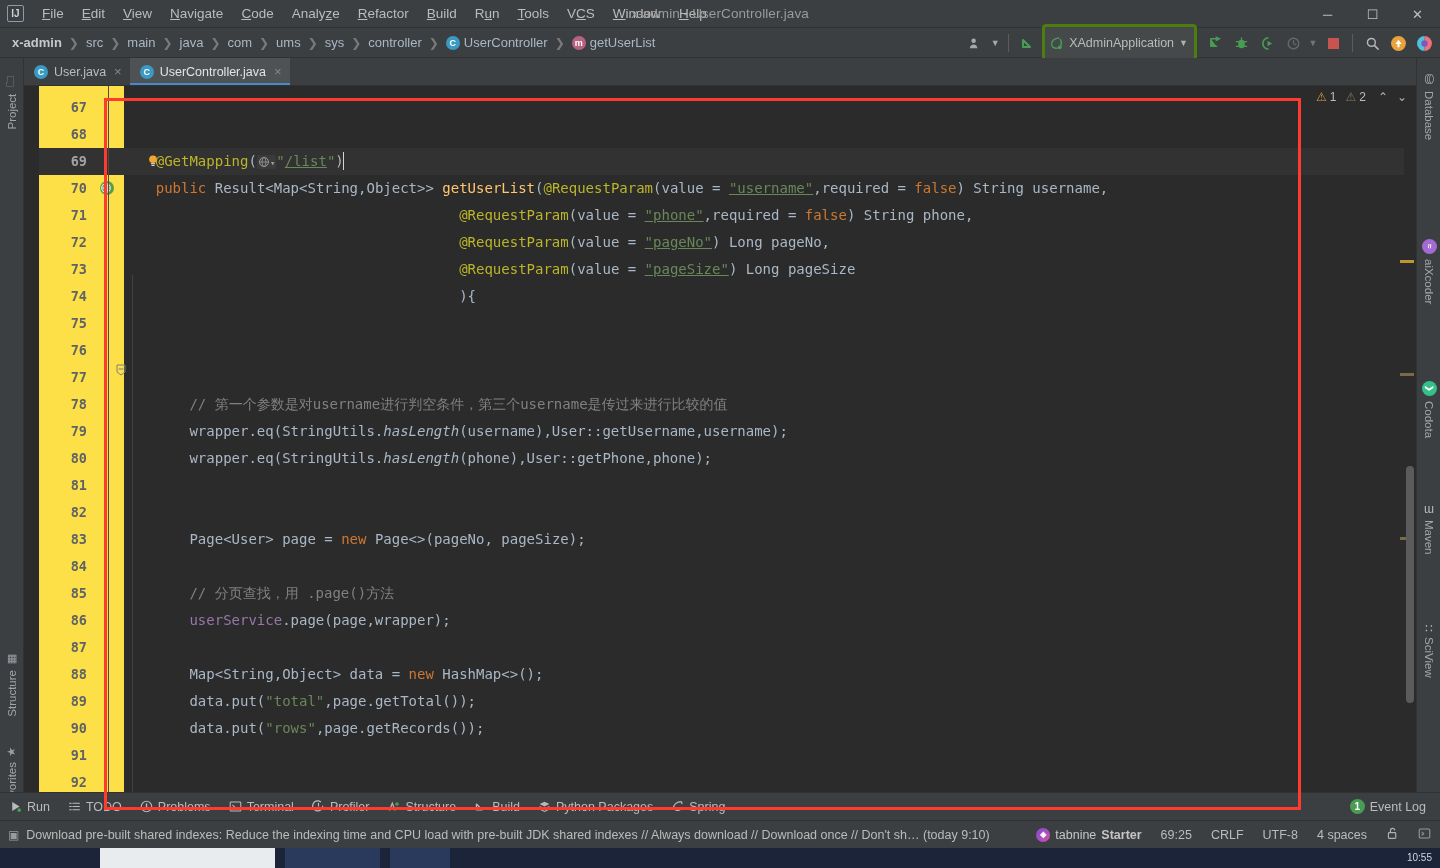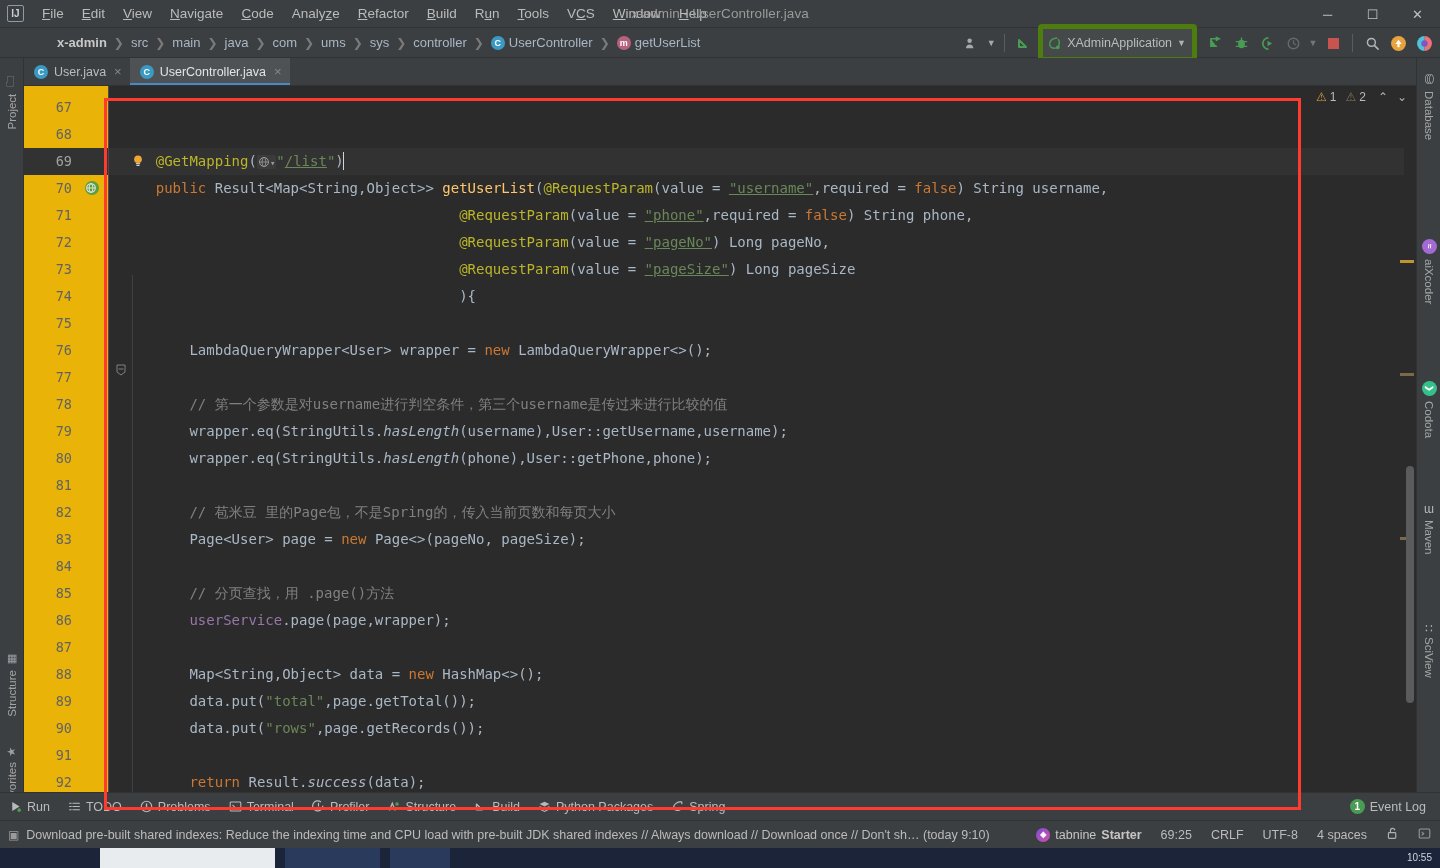--- a/index.html
+++ b/index.html
@@ -44,42 +44,42 @@
   .navbar {
     position: absolute; top: 28px; left: 0; width: 1440px; height: 30px;
     background: #3c3f41; display: flex; align-items: center;
     border-bottom: 1px solid #323232;
   }
   .crumbs { display: flex; align-items: center; padding-left: 9px; }
   .crumb {
     font-size: 13px; color: #a9b7c6; padding: 1px 3px; white-space: nowrap;
     display: flex; align-items: center; gap: 4px;
   }
-  .crumb.bold { font-weight: bold; color: #c8c8c8; margin-left: 45px; }
+  .crumb.bold { font-weight: bold; color: #c8c8c8; }
   .sep { color: #7a7a7a; font-size: 12px; padding: 0 4px; }
   .badge-c, .badge-m {
     width: 14px; height: 14px; border-radius: 50%;
     font-size: 9px; font-weight: bold; color: #fff;
     display: inline-flex; align-items: center; justify-content: center;
   }
   .badge-c { background: #3b9ac4; }
   .badge-m { background: #b5627f; }
 
   .toolbar-right {
     position: absolute; right: 4px; top: 0; height: 30px;
     display: flex; align-items: center; gap: 2px;
   }
   .tb-btn {
     width: 24px; height: 24px; display: flex; align-items: center;
     justify-content: center; color: #afb1b3; font-size: 13px; border-radius: 3px;
   }
   .tb-divider { width: 1px; height: 18px; background: #5a5d5e; margin: 0 5px; }
   .runconfig {
     display: flex; align-items: center; gap: 5px; height: 38px;
-    border: 5px solid #4d7c0f; border-radius: 4px; padding: 0 6px 0 4px;
+    border: 3px solid #4d7c0f; border-radius: 4px; padding: 0 6px 0 4px;
     background: #45494a; color: #bbbbbb; font-size: 12.5px; margin-right: 4px;
   }
 
   
   .tabbar {
     position: absolute; top: 58px; left: 24px; width: 1396px; height: 28px;
     background: #3c3f41; display: flex; align-items: stretch;
     border-bottom: 1px solid #323232;
   }
   .tab {
@@ -132,22 +132,23 @@
   .inspect-bar {
     position: absolute; top: 86px; right: 24px; height: 22px;
     display: flex; align-items: center; gap: 3px; padding-right: 6px; z-index: 6;
     font-size: 12px; color: #bbbbbb;
   }
   .warn-group { display: flex; align-items: center; gap: 3px; margin-right: 6px; }
   .tri { font-size: 12px; }
   .chev { color: #b0b0b0; font-size: 12px; padding: 0 3px; }
 
   .gutter {
-    position: absolute; top: 0; left: 0; width: 85px; height: 734px;
-    background: #eab308;
+    position: absolute; top: 0; left: 15px; width: 85px; height: 734px;
+    background: #fde047;
+    font-weight: bold;
   }
   .gutter-line {
     position: absolute; left: 0; width: 85px; height: 27px;
     font-family: "DejaVu Sans Mono", monospace; font-size: 13.5px;
     color: #606366; text-align: right; line-height: 27px;
     padding-right: 37px;
   }
   .gutter-line.cur { color: #a4a3a3; }
   .gutter-line.hl { background: #323232; }
   .gutter-icon {
@@ -512,37 +513,35 @@
               <circle cx="8" cy="8" r="6" fill="none" stroke="#9a9a9a" stroke-width="1.3"></circle>
               <ellipse cx="8" cy="8" rx="2.6" ry="6" fill="none" stroke="#9a9a9a" stroke-width="1.1"></ellipse>
               <path d="M2.2 8h11.6" stroke="#9a9a9a" stroke-width="1.1"></path>
             </svg><span style="font-size:9px;color:#9a9a9a">▾</span></span><span class="str">"</span><span class="str ulink">/list</span><span class="str">"</span><span class="par">)</span><span class="caret"></span></div>
         <div class="code-line" style="top: 89px;"><span class="plain">    </span><span class="kw">public </span><span class="typ">Result&lt;Map&lt;String,Object&gt;&gt; </span><span class="mth">getUserList</span><span class="par">(</span><span class="ann">@RequestParam</span><span class="plain">(value = </span><span class="str ulink">"username"</span><span class="plain">,required = </span><span class="kw">false</span><span class="plain">) String username,</span></div>
         <div class="code-line" style="top: 116px;"><span class="plain">                                        </span><span class="ann">@RequestParam</span><span class="plain">(value = </span><span class="str ulink">"phone"</span><span class="plain">,required = </span><span class="kw">false</span><span class="plain">) String phone,</span></div>
         <div class="code-line" style="top: 143px;"><span class="plain">                                        </span><span class="ann">@RequestParam</span><span class="plain">(value = </span><span class="str ulink">"pageNo"</span><span class="plain">) Long pageNo,</span></div>
         <div class="code-line" style="top: 170px;"><span class="plain">                                        </span><span class="ann">@RequestParam</span><span class="plain">(value = </span><span class="str ulink">"pageSize"</span><span class="plain">) Long pageSize</span></div>
         <div class="code-line" style="top: 197px;"><span class="plain">                                        ){</span></div>
         <div class="code-line" style="top: 224px;"></div>
-        <div class="code-line" style="top: 251px;"><span class="plain">        LambdaQueryWrapper&lt;User&gt; wrapper = </span><span class="kw">new </span><span class="plain">LambdaQueryWrapper&lt;&gt;();</span></div>
         <div class="code-line" style="top: 278px;"></div>
         <div class="code-line" style="top: 305px;"><span class="plain">        </span><span class="cmt">// 第一个参数是对username进行判空条件，第三个username是传过来进行比较的值</span></div>
         <div class="code-line" style="top: 359px;"><span class="plain">        wrapper.eq(StringUtils.</span><span class="plain ital">hasLength</span><span class="plain">(phone),User::getPhone,phone);</span></div>
         <div class="code-line" style="top: 332px;"><span class="plain">        wrapper.eq(StringUtils.</span><span class="plain ital">hasLength</span><span class="plain">(username),User::getUsername,username);</span></div>
         <div class="code-line" style="top: 386px;"></div>
-        <div class="code-line" style="top: 413px;"><span class="plain">        </span><span class="cmt">// 苞米豆 里的Page包，不是Spring的，传入当前页数和每页大小</span></div>
+        <div class="code-line" style="top: 413px;"><span class="plain">        </span></div>
         <div class="code-line" style="top: 440px;"><span class="plain">        Page&lt;User&gt; page = </span><span class="kw">new </span><span class="plain">Page&lt;&gt;(pageNo, pageSize);</span></div>
         <div class="code-line" style="top: 467px;"></div>
         <div class="code-line" style="top: 494px;"><span class="plain">        </span><span class="cmt">// 分页查找，用 .page()方法</span></div>
         <div class="code-line" style="top: 521px;"><span class="plain">        </span><span class="fld">userService</span><span class="plain">.page(page,wrapper);</span></div>
         <div class="code-line" style="top: 548px;"></div>
         <div class="code-line" style="top: 575px;"><span class="plain">        Map&lt;String,Object&gt; data = </span><span class="kw">new </span><span class="plain">HashMap&lt;&gt;();</span></div>
         <div class="code-line" style="top: 602px;"><span class="plain">        data.put(</span><span class="str">"total"</span><span class="plain">,page.getTotal());</span></div>
         <div class="code-line" style="top: 629px;"><span class="plain">        data.put(</span><span class="str">"rows"</span><span class="plain">,page.getRecords());</span></div>
         <div class="code-line" style="top: 656px;"></div>
-        <div class="code-line" style="top: 683px;"><span class="plain">        </span><span class="kw">return </span><span class="plain">Result.</span><span class="plain ital">success</span><span class="plain">(data);</span></div>
         <div class="code-line" style="top: 710px;"><span class="plain">    }</span></div>
       </div>
     <div class="indent-guide" style="top:189px;height:108px;"></div>
     <div class="indent-guide" style="top:297px;height:513px;"></div>
     <div class="fold-marker" style="top:278px;">
       <svg width="10" height="12" viewBox="0 0 10 12">
           <path d="M1 1 h8 v7 l-4 3 l-4 -3 z" fill="none" stroke="#7e8083" stroke-width="1"></path>
           <path d="M2.5 5 h5" stroke="#7e8083" stroke-width="1"></path>
         </svg>
     </div>

